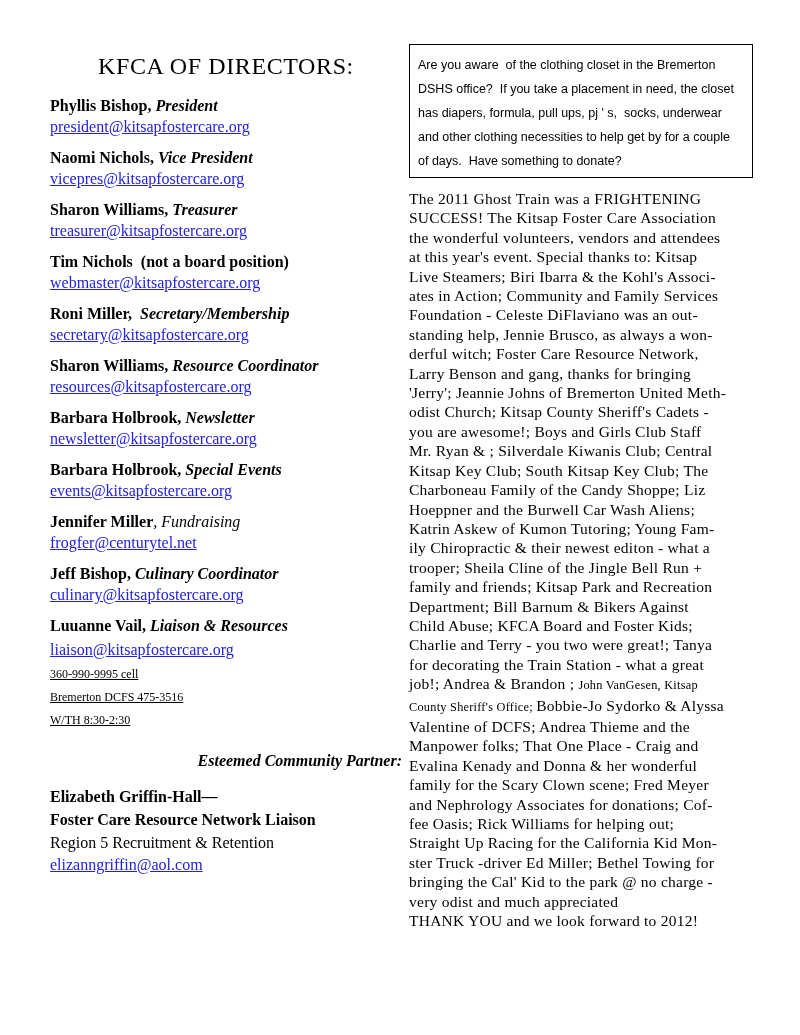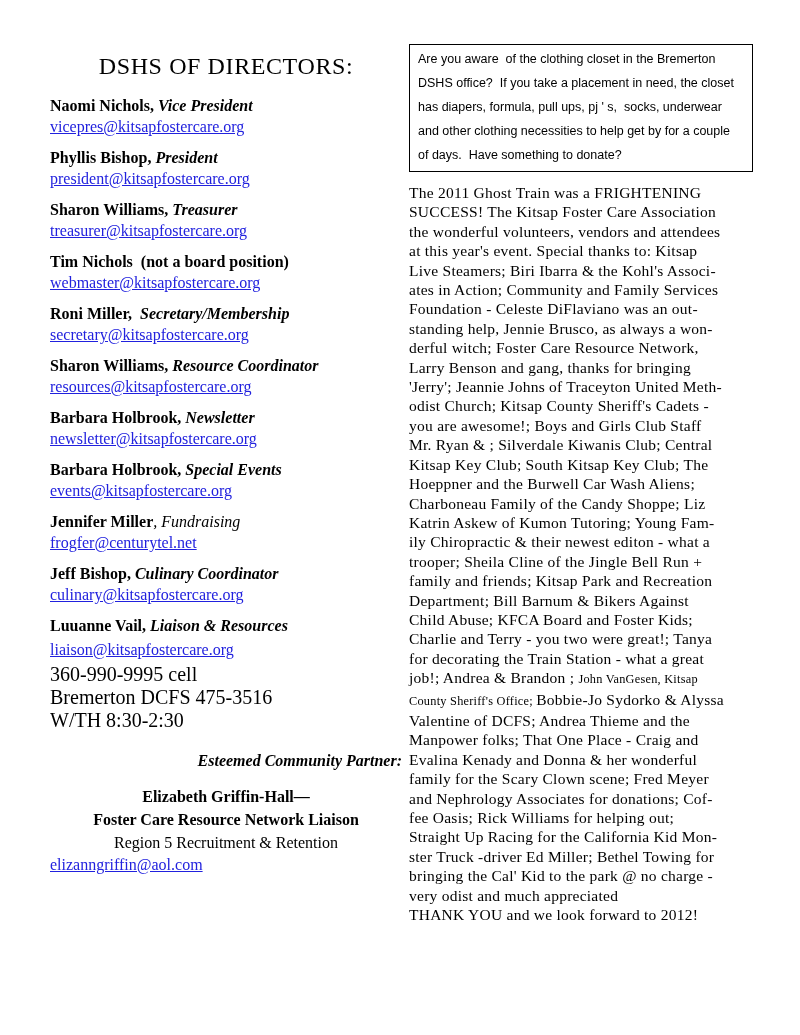--- a/index.html
+++ b/index.html
@@ -18,51 +18,51 @@
   .member-line { font-size: 16px; line-height: 21px; font-weight: bold; white-space: pre; }
   .mrole.bold-italic { font-style: italic; font-weight: bold; }
   .mrole.italic { font-style: italic; font-weight: normal; }
   .mrole.plain { font-style: normal; font-weight: bold; }
   .email {
     display: block; font-size: 16px; line-height: 21px;
     color: #2121de; text-decoration: underline; cursor: pointer;
     width: fit-content; white-space: nowrap;
   }
   .has-extra .email { padding: 3px 0 3px 0; }
-  .extra-line { font-size: 20px; line-height: 23px; white-space: nowrap; }
+  .extra-line { font-size: 12px; line-height: 23px; white-space: nowrap; text-decoration: underline; }
   .partner-heading {
     font-size: 16px; line-height: 21px; font-weight: bold; font-style: italic;
     text-align: right; margin-top: 18px; margin-bottom: 14px; white-space: nowrap;
   }
-  .partner-block div { font-size: 16px; line-height: 23px; white-space: nowrap; text-align: center; }
+  .partner-block div { font-size: 16px; line-height: 23px; white-space: nowrap; }
   .partner-block .bold { font-weight: bold; }
   .right-col { position: absolute; left: 409px; top: 44px; width: 345px; }
   .notice-box {
-    border: 1px solid #000; width: 326px; padding: 2px 8px 4px 8px;
+    border: 1px solid #000; width: 326px; padding: 8px 8px 4px 8px;
     font-family: "Liberation Sans", sans-serif;
     font-size: 12.5px; line-height: 24px; margin-bottom: 11px;
   }
   .notice-line { white-space: pre; }
   .article { font-size: 15.5px; line-height: 19.4px; letter-spacing: 0.25px; }
   .art-line { white-space: pre; }
   .small-text { font-size: 12.3px; }
 </style>
 </head>
 <body>
 
 <div class="left-col">
-  <div class="board-title">DSHS OF DIRECTORS:</div>
+  <div class="board-title">KFCA OF DIRECTORS:</div>
   <div id="members">
+      <div class="member">
+        <div class="member-line"><span class="mname">Phyllis Bishop, </span><span class="mrole bold-italic">President</span></div>
+        <a class="email">president@kitsapfostercare.org</a>
+      </div>
       <div class="member">
         <div class="member-line"><span class="mname">Naomi Nichols, </span><span class="mrole bold-italic">Vice President</span></div>
         <a class="email">vicepres@kitsapfostercare.org</a>
-      </div>
-      <div class="member">
-        <div class="member-line"><span class="mname">Phyllis Bishop, </span><span class="mrole bold-italic">President</span></div>
-        <a class="email">president@kitsapfostercare.org</a>
       </div>
       <div class="member">
         <div class="member-line"><span class="mname">Sharon Williams, </span><span class="mrole bold-italic">Treasurer</span></div>
         <a class="email">treasurer@kitsapfostercare.org</a>
       </div>
       <div class="member">
         <div class="member-line"><span class="mname">Tim Nichols  </span><span class="mrole plain">(not a board position)</span></div>
         <a class="email">webmaster@kitsapfostercare.org</a>
       </div>
       <div class="member">
@@ -118,27 +118,27 @@
       <div class="art-line"><span>The 2011 Ghost Train was a FRIGHTENING</span></div>
       <div class="art-line"><span>SUCCESS! The Kitsap Foster Care Association</span></div>
       <div class="art-line"><span>the wonderful volunteers, vendors and attendees</span></div>
       <div class="art-line"><span>at this year's event. Special thanks to: Kitsap</span></div>
       <div class="art-line"><span>Live Steamers; Biri Ibarra &amp; the Kohl's Associ-</span></div>
       <div class="art-line"><span>ates in Action; Community and Family Services</span></div>
       <div class="art-line"><span>Foundation - Celeste DiFlaviano was an out-</span></div>
       <div class="art-line"><span>standing help, Jennie Brusco, as always a won-</span></div>
       <div class="art-line"><span>derful witch; Foster Care Resource Network,</span></div>
       <div class="art-line"><span>Larry Benson and gang, thanks for bringing</span></div>
-      <div class="art-line"><span>'Jerry'; Jeannie Johns of Traceyton United Meth-</span></div>
+      <div class="art-line"><span>'Jerry'; Jeannie Johns of Bremerton United Meth-</span></div>
       <div class="art-line"><span>odist Church; Kitsap County Sheriff's Cadets -</span></div>
       <div class="art-line"><span>you are awesome!; Boys and Girls Club Staff</span></div>
       <div class="art-line"><span>Mr. Ryan &amp; ; Silverdale Kiwanis Club; Central</span></div>
       <div class="art-line"><span>Kitsap Key Club; South Kitsap Key Club; The</span></div>
+      <div class="art-line"><span>Charboneau Family of the Candy Shoppe; Liz</span></div>
       <div class="art-line"><span>Hoeppner and the Burwell Car Wash Aliens;</span></div>
-      <div class="art-line"><span>Charboneau Family of the Candy Shoppe; Liz</span></div>
       <div class="art-line"><span>Katrin Askew of Kumon Tutoring; Young Fam-</span></div>
       <div class="art-line"><span>ily Chiropractic &amp; their newest editon - what a</span></div>
       <div class="art-line"><span>trooper; Sheila Cline of the Jingle Bell Run +</span></div>
       <div class="art-line"><span>family and friends; Kitsap Park and Recreation</span></div>
       <div class="art-line"><span>Department; Bill Barnum &amp; Bikers Against</span></div>
       <div class="art-line"><span>Child Abuse; KFCA Board and Foster Kids;</span></div>
       <div class="art-line"><span>Charlie and Terry - you two were great!; Tanya</span></div>
       <div class="art-line"><span>for decorating the Train Station - what a great</span></div>
       <div class="art-line"><span>job!; Andrea &amp; Brandon ; </span><span class="small-text">John VanGesen, Kitsap</span></div>
       <div class="art-line"><span class="small-text">County Sheriff's Office; </span><span>Bobbie-Jo Sydorko &amp; Alyssa</span></div>

